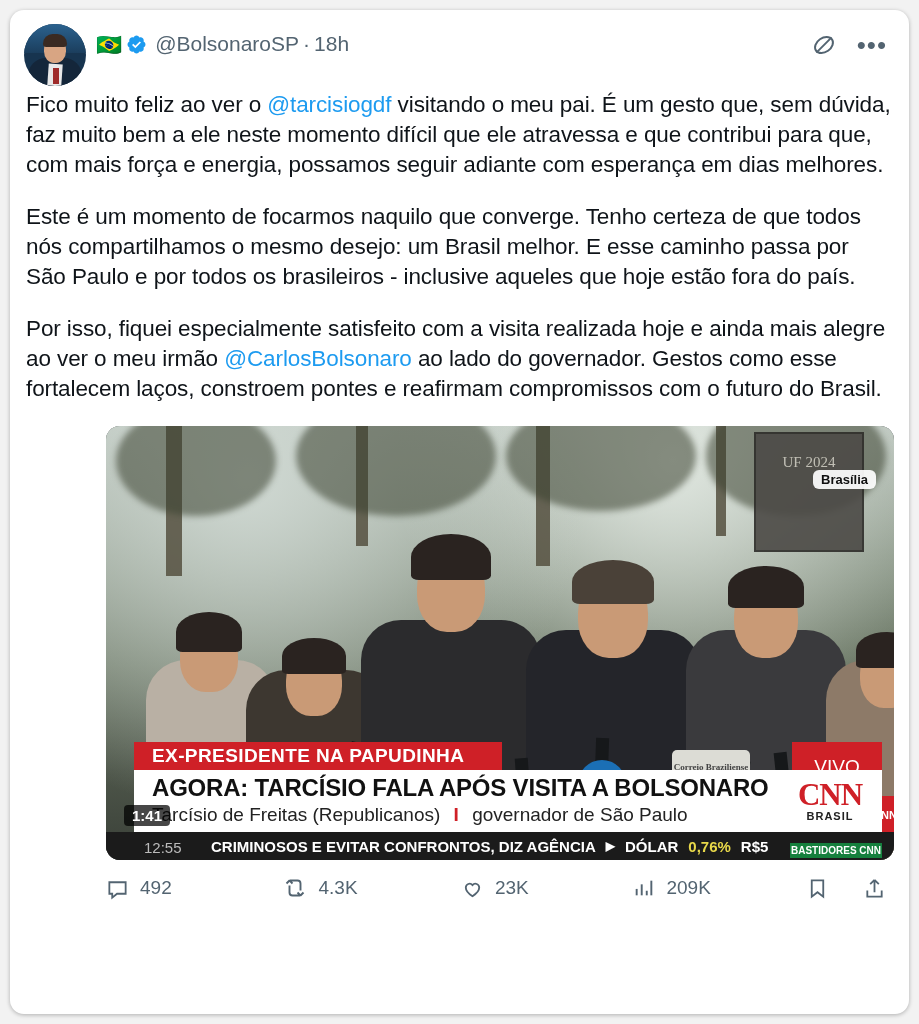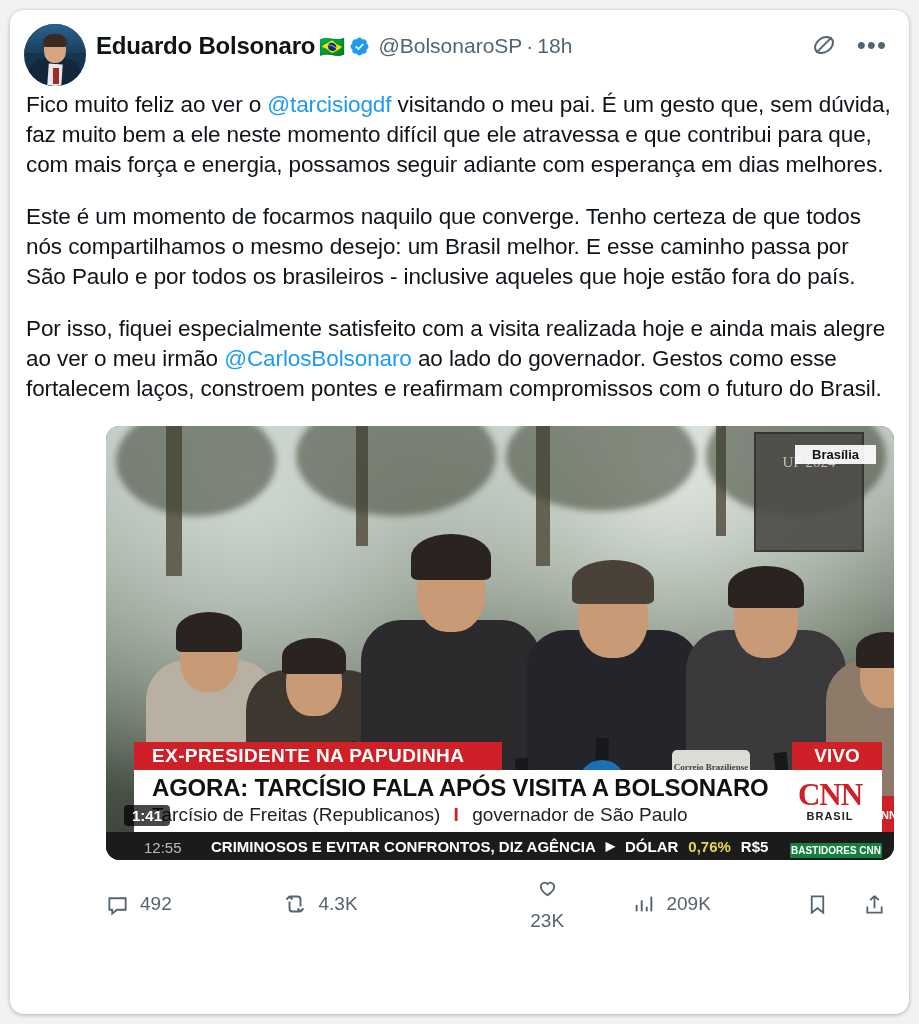--- a/index.html
+++ b/index.html
@@ -168,26 +168,26 @@
     color: #c9c6bd;
     font-size: 15px;
     text-align: center;
     padding-top: 8px;
     font-family: "Liberation Serif", serif;
     line-height: 40px;
     opacity: .9;
   }
   .loc-badge {
     position: absolute;
-    right: 18px; top: 19px;
+    right: 18px; top: 44px;
     background: rgba(255,255,255,0.92);
     color: #111;
     font-size: 13px;
-    padding: 2px 17px;
-    border-radius: 0;
+    padding: 2px 8px;
+    border-radius: 6px;
     font-weight: bold;
     z-index: 8;
   }
 
   .person {
     position: absolute;
     bottom: 0;
   }
   .person .head {
     position: absolute;
@@ -248,24 +248,24 @@
     letter-spacing: .4px;
     padding: 3px 0 0 18px;
     font-family: "Liberation Sans", sans-serif;
   }
   .l3-vivo {
     position: absolute;
     right: 12px; top: 0;
     width: 90px; height: 28px;
     background: #cf2027;
     color: #fff;
-    font-weight: bold;
+    font-weight: normal;
     font-size: 19px;
     text-align: center;
-    padding-top: 3px;
+    padding-top: 14px;
   }
   .l3-white {
     position: absolute;
     left: 28px; top: 28px;
     right: 12px;
     height: 62px;
     background: #ffffff;
   }
   .l3-headline {
     position: absolute;
@@ -363,21 +363,21 @@
     font-size: 19px;
   }
   .action {
     display: flex;
     align-items: center;
     gap: 11px;
     cursor: pointer;
   }
   .a1 { width: 180px; }
   .a2 { width: 180px; }
-  .a3 { width: 175px; flex-direction: column; }
+  .a3 { width: 175px; }
   .a4 { width: 175px; }
   .spacer { flex: 1; }
   .right-actions {
     display: flex;
     align-items: center;
     gap: 34px;
     padding-right: 8px;
   }
   svg { display: block; }
 </style>
@@ -391,21 +391,20 @@
       <div class="avatar">
         <div class="av-sky"></div>
         <div class="av-suit"></div>
         <div class="av-shirt"></div>
         <div class="av-tie"></div>
         <div class="av-head"></div>
         <div class="av-hair"></div>
       </div>
 
       <div class="name-row">
-        <span class="display-name">Eduardo Bolsonaro</span>
         <span class="flag-emoji">🇧🇷</span>
         <span class="verified">
           <svg width="21" height="21" viewBox="0 0 24 24">
               <path fill="#1d9bf0" d="M22.25 12c0-1.43-.88-2.67-2.19-3.34.46-1.39.2-2.9-.81-3.91s-2.52-1.27-3.91-.81C14.67 2.63 13.43 1.75 12 1.75s-2.67.88-3.34 2.19c-1.39-.46-2.9-.2-3.91.81s-1.27 2.52-.81 3.91C2.63 9.33 1.75 10.57 1.75 12s.88 2.67 2.19 3.34c-.46 1.39-.2 2.9.81 3.91s2.52 1.27 3.91.81c.67 1.31 1.91 2.19 3.34 2.19s2.67-.88 3.34-2.19c1.39.46 2.9.2 3.91-.81s1.27-2.52.81-3.91c1.31-.67 2.19-1.91 2.19-3.34z"></path>
               <path fill="#fff" d="M10.67 16.28 6.9 12.51l1.41-1.41 2.36 2.36 5.02-5.02 1.41 1.41z"></path>
             </svg>
         </span>
         <span class="handle">@BolsonaroSP</span>
         <span class="sep">·</span>
         <span class="time">18h</span>

